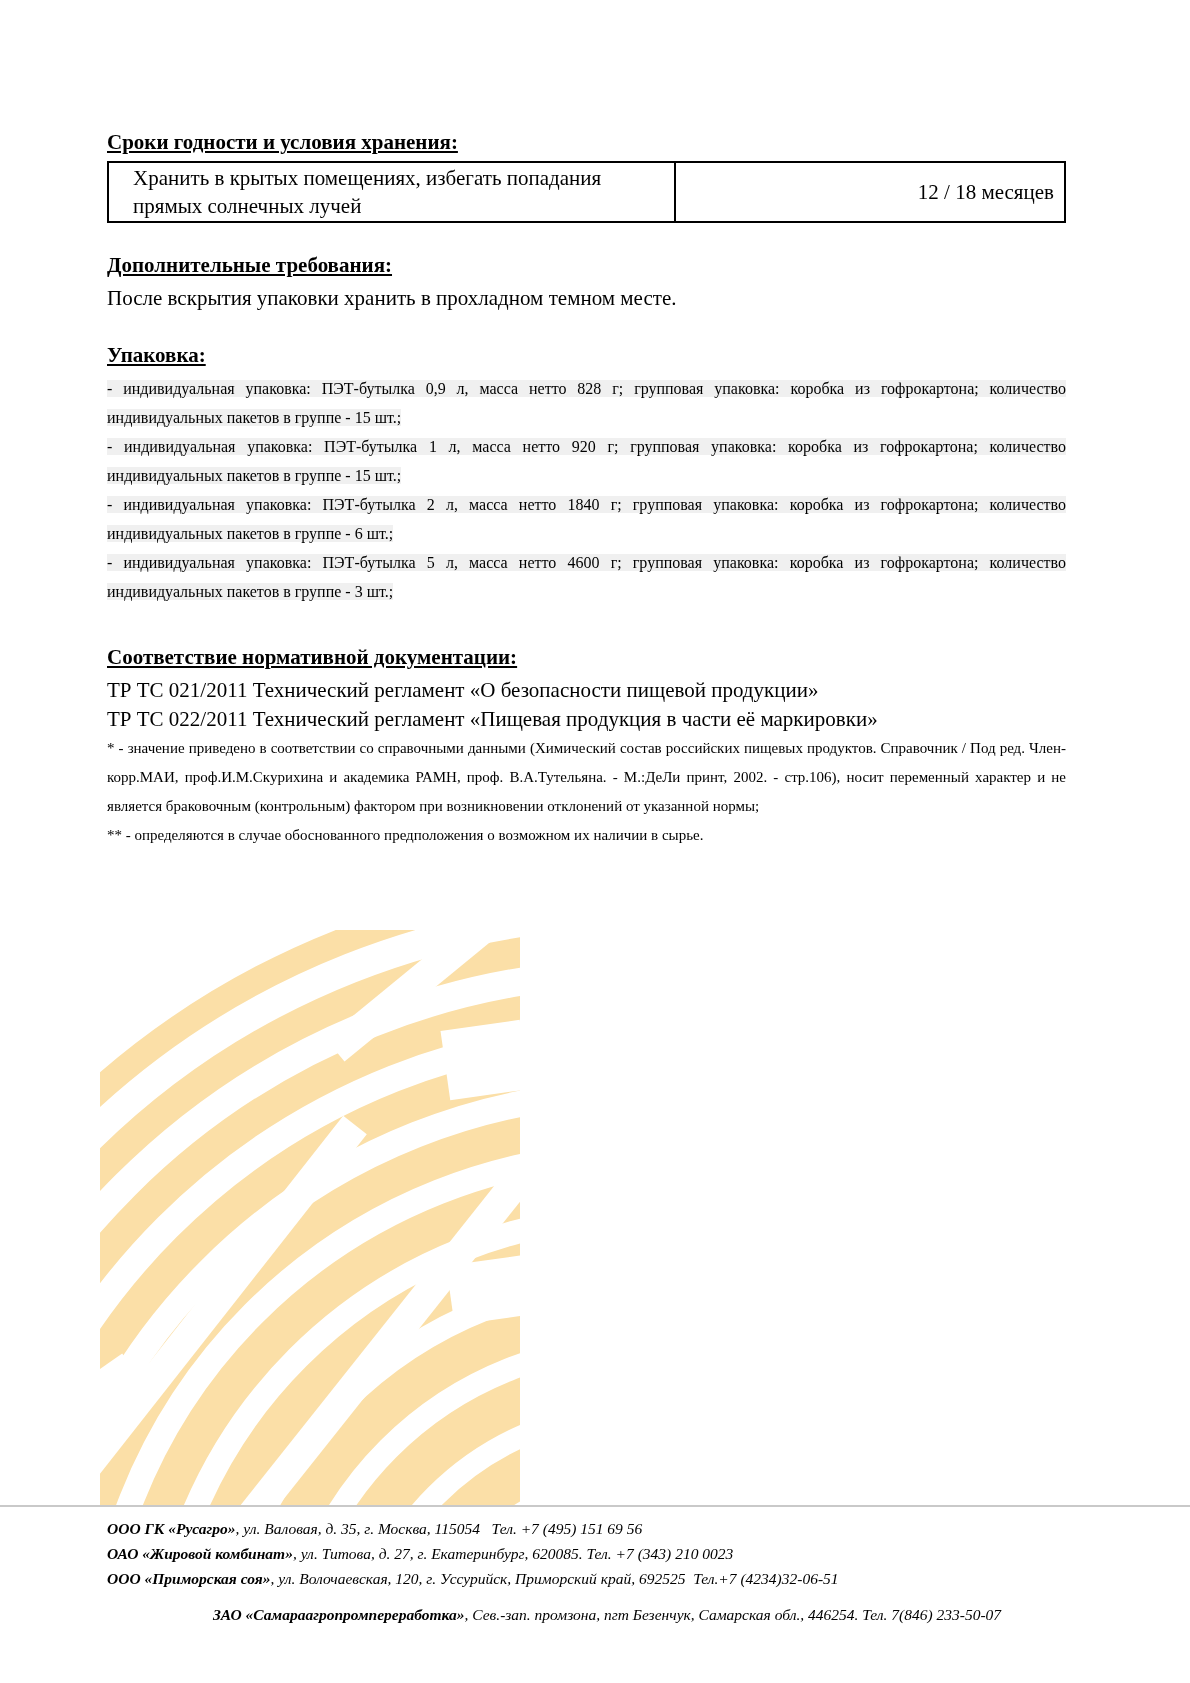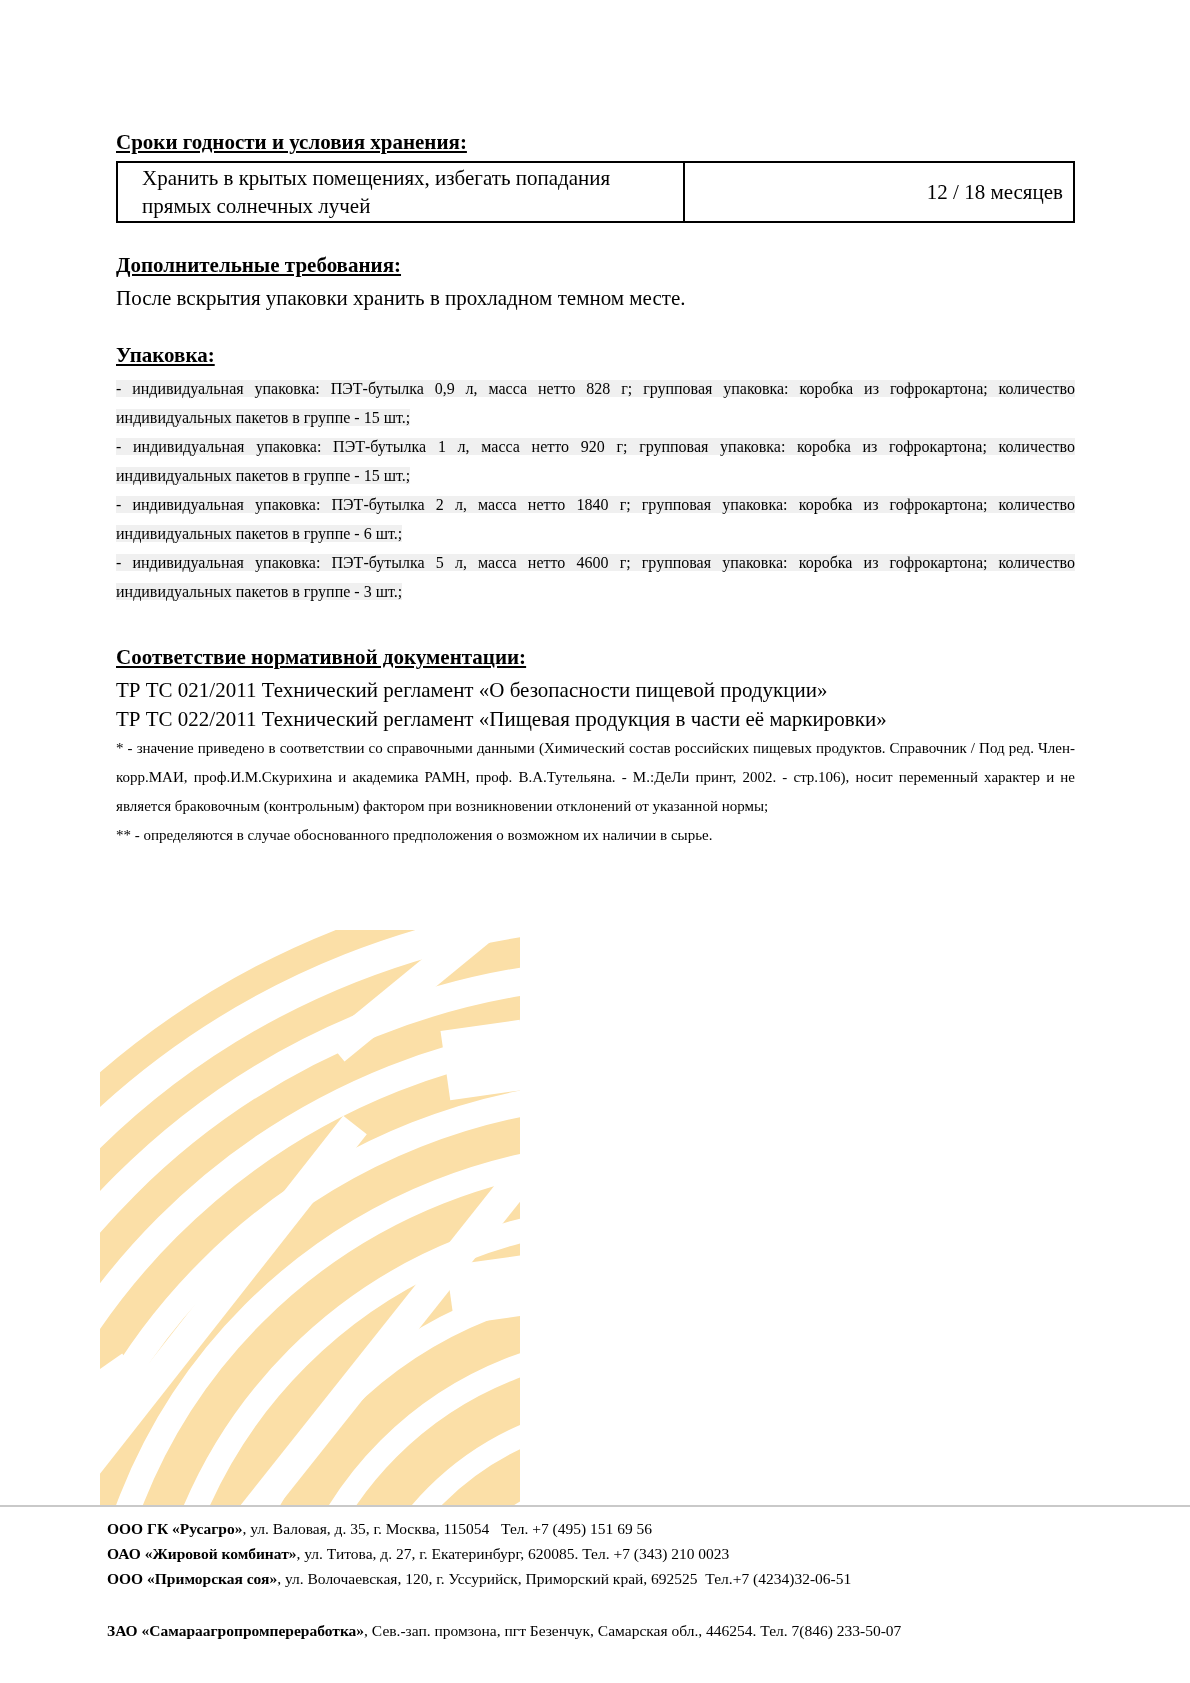--- a/index.html
+++ b/index.html
@@ -1,21 +1,21 @@
 <!DOCTYPE html>
 <html><head>
 <meta charset="utf-8">
 <style>
   html,body{margin:0;padding:0;}
   body{
     width:1190px;height:1683px;position:relative;background:#ffffff;
     font-family:"Liberation Serif","DejaVu Serif",serif;color:#000;
     overflow:hidden;
   }
-  .content{position:absolute;left:116px;top:128px;width:959px;font-family:Liberation Serif, serif;}
+  .content{position:absolute;left:107px;top:128px;width:959px;font-family:Liberation Serif, serif;}
   .sec-heading{
     font-size:21px;font-weight:700;text-decoration:underline;
     margin:0 0 4px 0;line-height:29px;
   }
   .body-text{font-size:21px;line-height:29px;margin:0;}
   .justify{text-align:justify;}
   
   .shelf-table{border-collapse:collapse;width:100%;table-layout:fixed;margin:2px 0 0 0;}
   .shelf-table td{border:2px solid #000;font-size:21px;line-height:28px;}
   .shelf-table .c1{width:54%;padding:1px 24px;}
@@ -25,23 +25,23 @@
   
   .pack-item{font-size:16px;line-height:29px;margin:0;text-align:justify;}
   .hl{background:#f0f0f0;}
   
   .comp-line{font-size:21px;line-height:29px;}
   
   .note{font-size:15px;line-height:29px;margin:0;}
   
   .footer-divider{position:absolute;left:0;top:1505px;width:1190px;height:0;border-top:2px solid #c9c9c9;}
   .footer{position:absolute;left:107px;top:1516px;width:1000px;font-size:15.5px;line-height:25px;}
-  .co-line{white-space:pre-wrap;}
+  .co-line{white-space:pre-wrap;font-style:italic;}
   .co-name{font-weight:700;}
-  .co-last{margin-top:27px;}
+  .co-last{margin-top:11px;text-align:center;}
   
   .logo-box{position:absolute;left:100px;top:930px;width:420px;height:575px;}
 </style>
 </head>
 <body>
 
 <div class="page">
 
   <div class="content">
 

